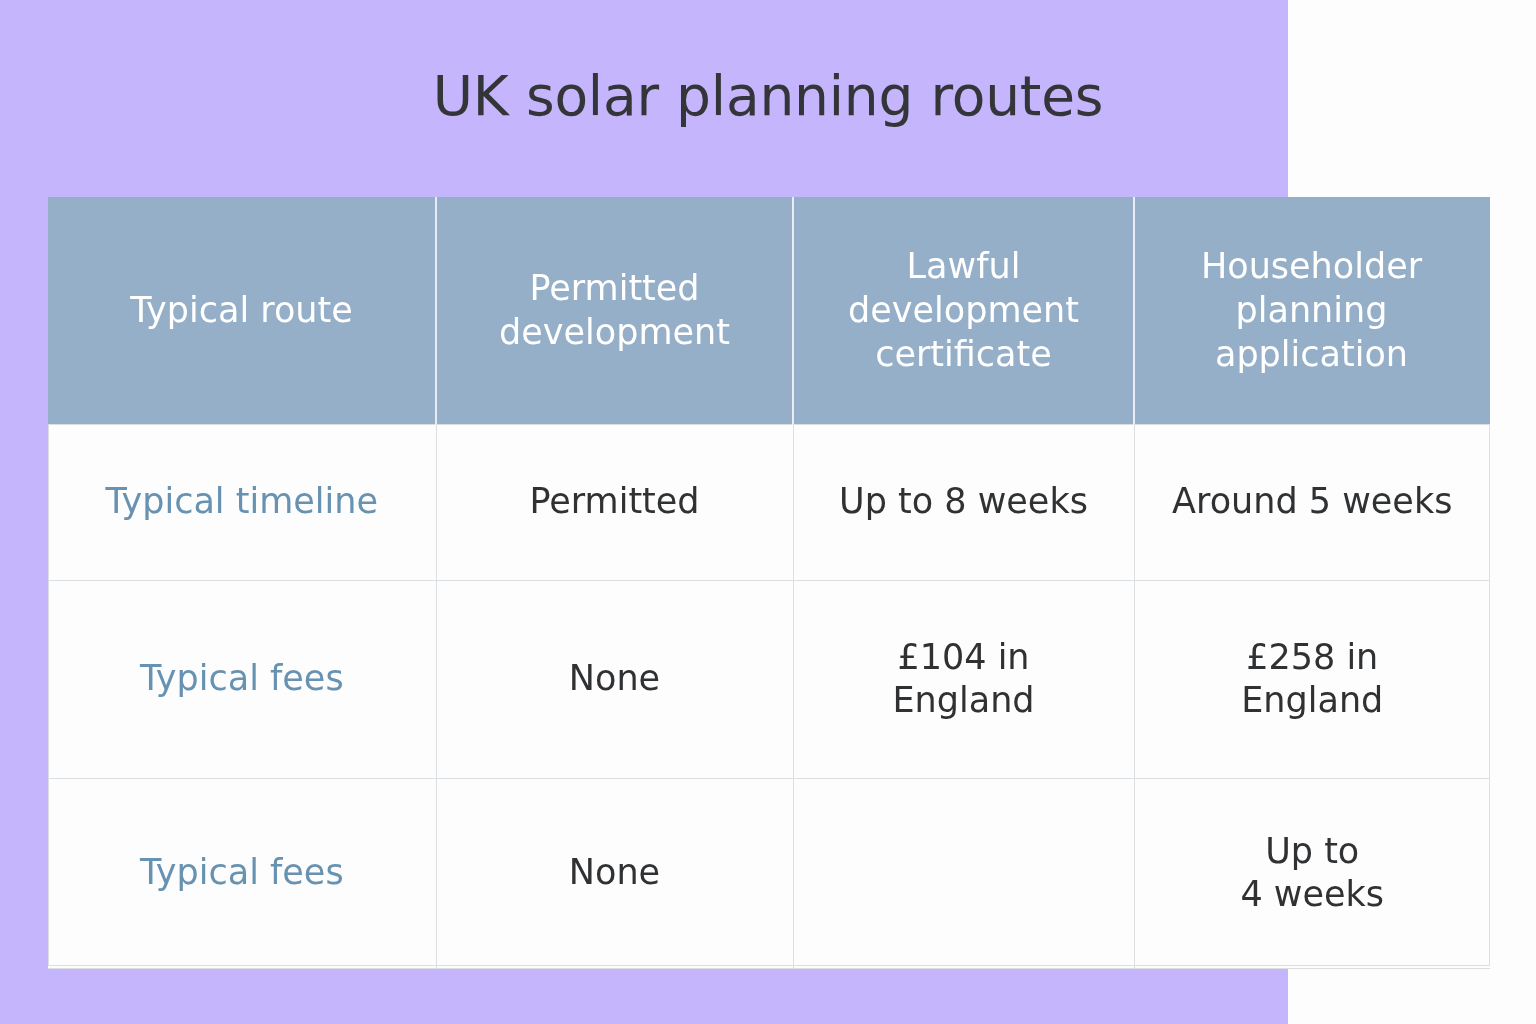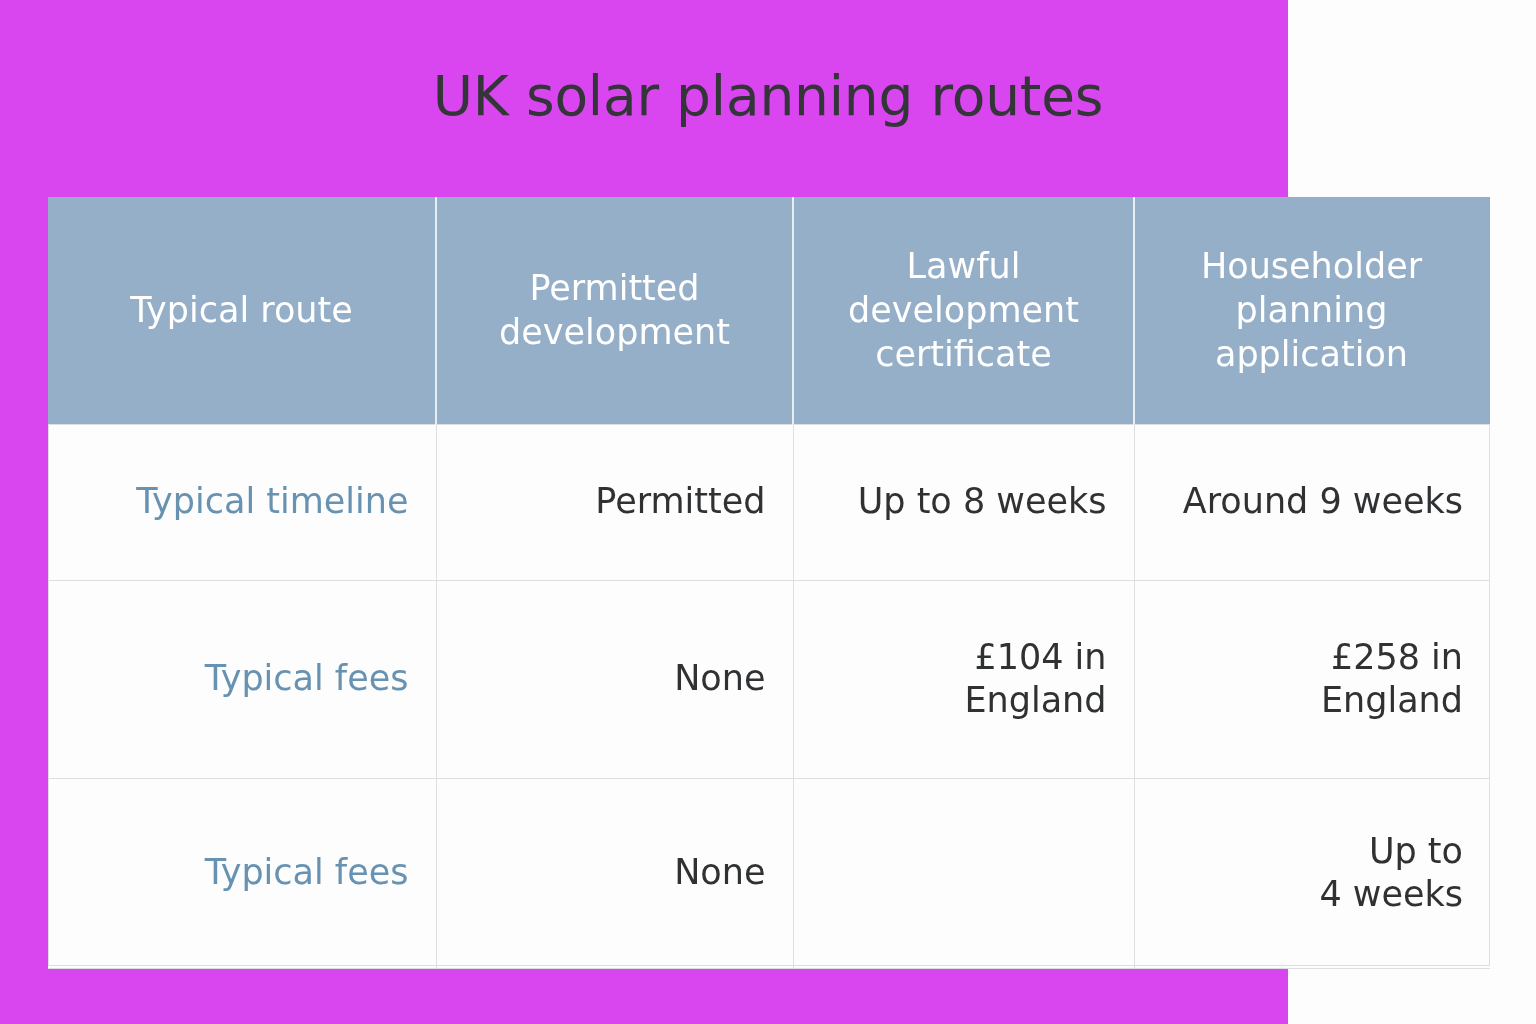--- a/index.html
+++ b/index.html
@@ -13,21 +13,21 @@
     background: #fdfdfd;
     font-family: "DejaVu Sans", sans-serif;
     -webkit-font-smoothing: antialiased;
     overflow: hidden;
   }
 
   .page {
     position: relative;
     width: 1288px;
     height: 1024px;
-    background: #d946ef;
+    background: #c4b5fd;
   }
 
   
   .title {
     position: absolute;
     left: 0;
     top: 66px;
     width: 1536px;
     text-align: center;
     font-size: 55px;
@@ -70,21 +70,21 @@
     border-right: 2px solid #e8edf3;
     border-left: none;
   }
   thead th:last-child { border-right: none; padding-left: 12px; }
 
   
   tbody td {
     font-size: 35px;
     line-height: 1.24;
     color: #2f3133;
-    text-align: right;
+    text-align: center;
     vertical-align: middle;
     background: #fdfdfd;
     border: 1px solid #dcdfe2;
     border-left: none;
     border-right: 1px solid #dcdfe2;
     padding: 10px 27px;
   }
   tbody td:last-child { border-right: none; }
 
   tbody tr td:first-child {
@@ -136,21 +136,21 @@
           <th class="cell-lines">Householder
 planning
 application</th>
         </tr>
       </thead>
       <tbody>
         <tr class="r1">
           <td class="cell-lines">Typical timeline</td>
           <td class="cell-lines">Permitted</td>
           <td class="cell-lines">Up to 8 weeks</td>
-          <td class="cell-lines">Around 9 weeks</td>
+          <td class="cell-lines">Around 5 weeks</td>
         </tr>
         <tr class="r2">
           <td class="cell-lines">Typical fees</td>
           <td class="cell-lines">None</td>
           <td class="cell-lines">£104 in
 England</td>
           <td class="cell-lines">£258 in
 England</td>
         </tr>
         <tr class="r3">

